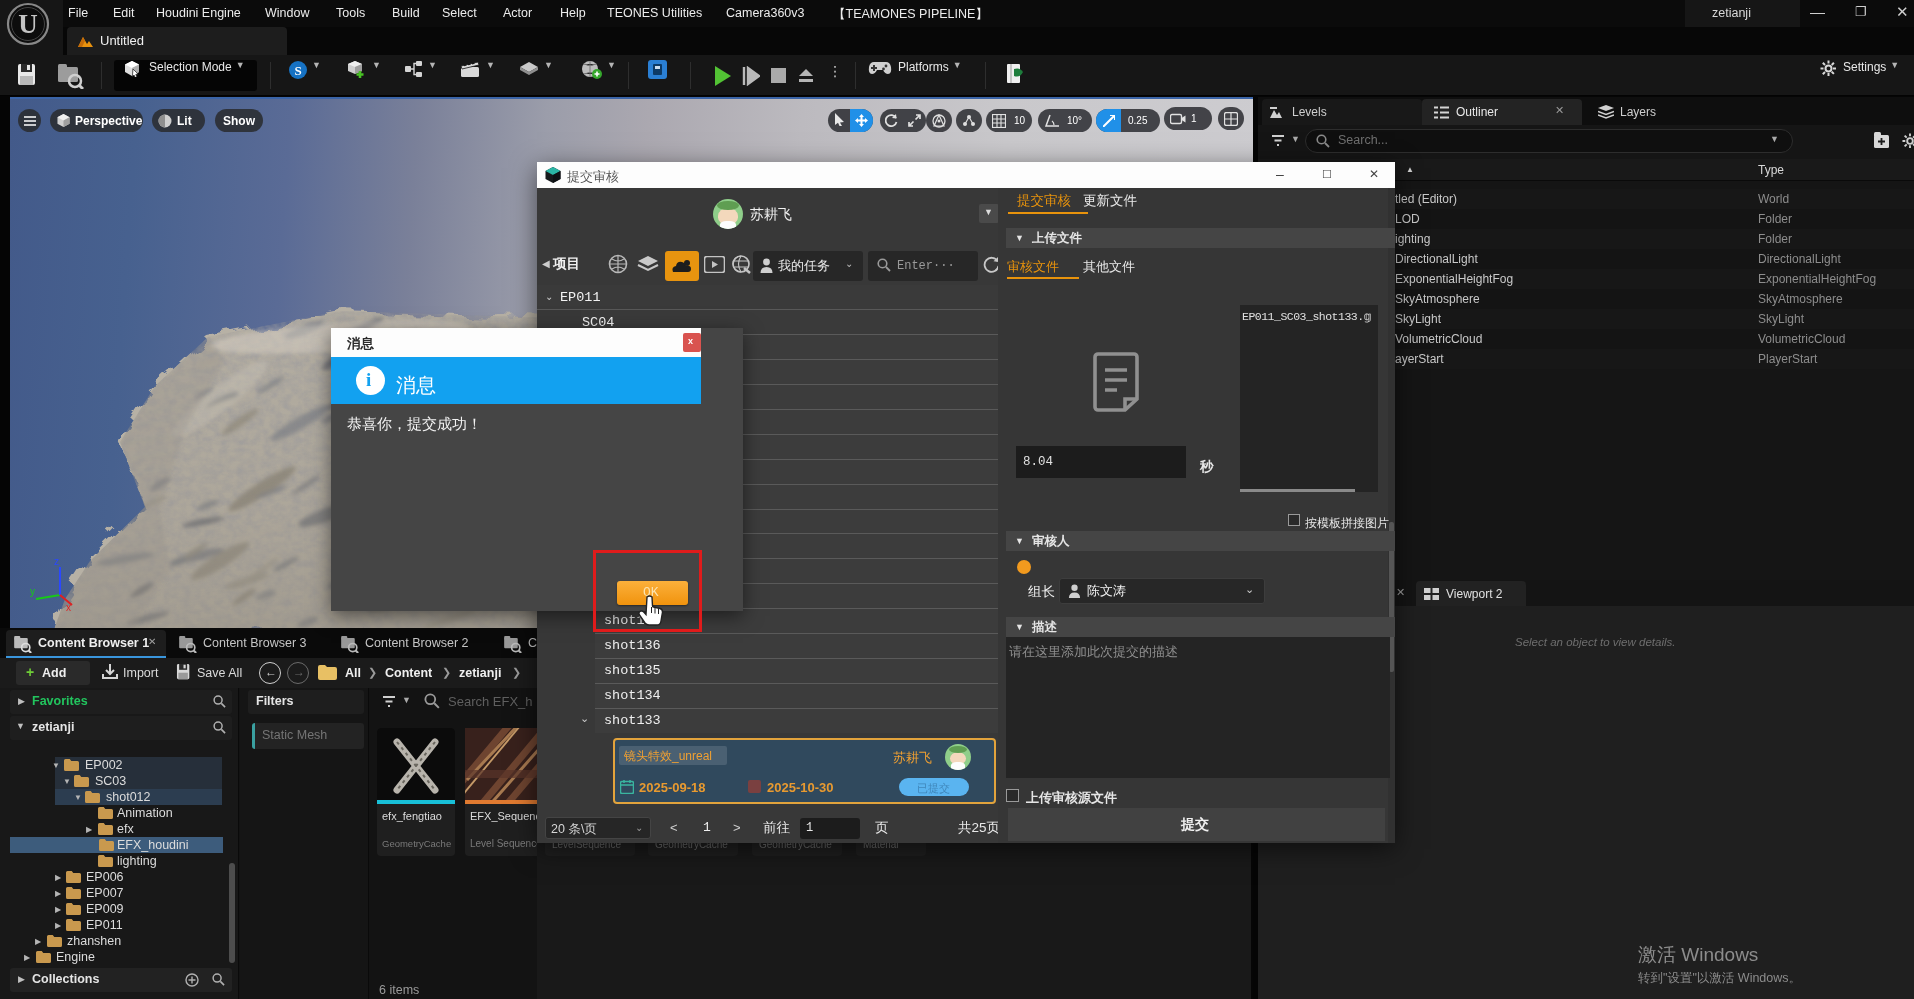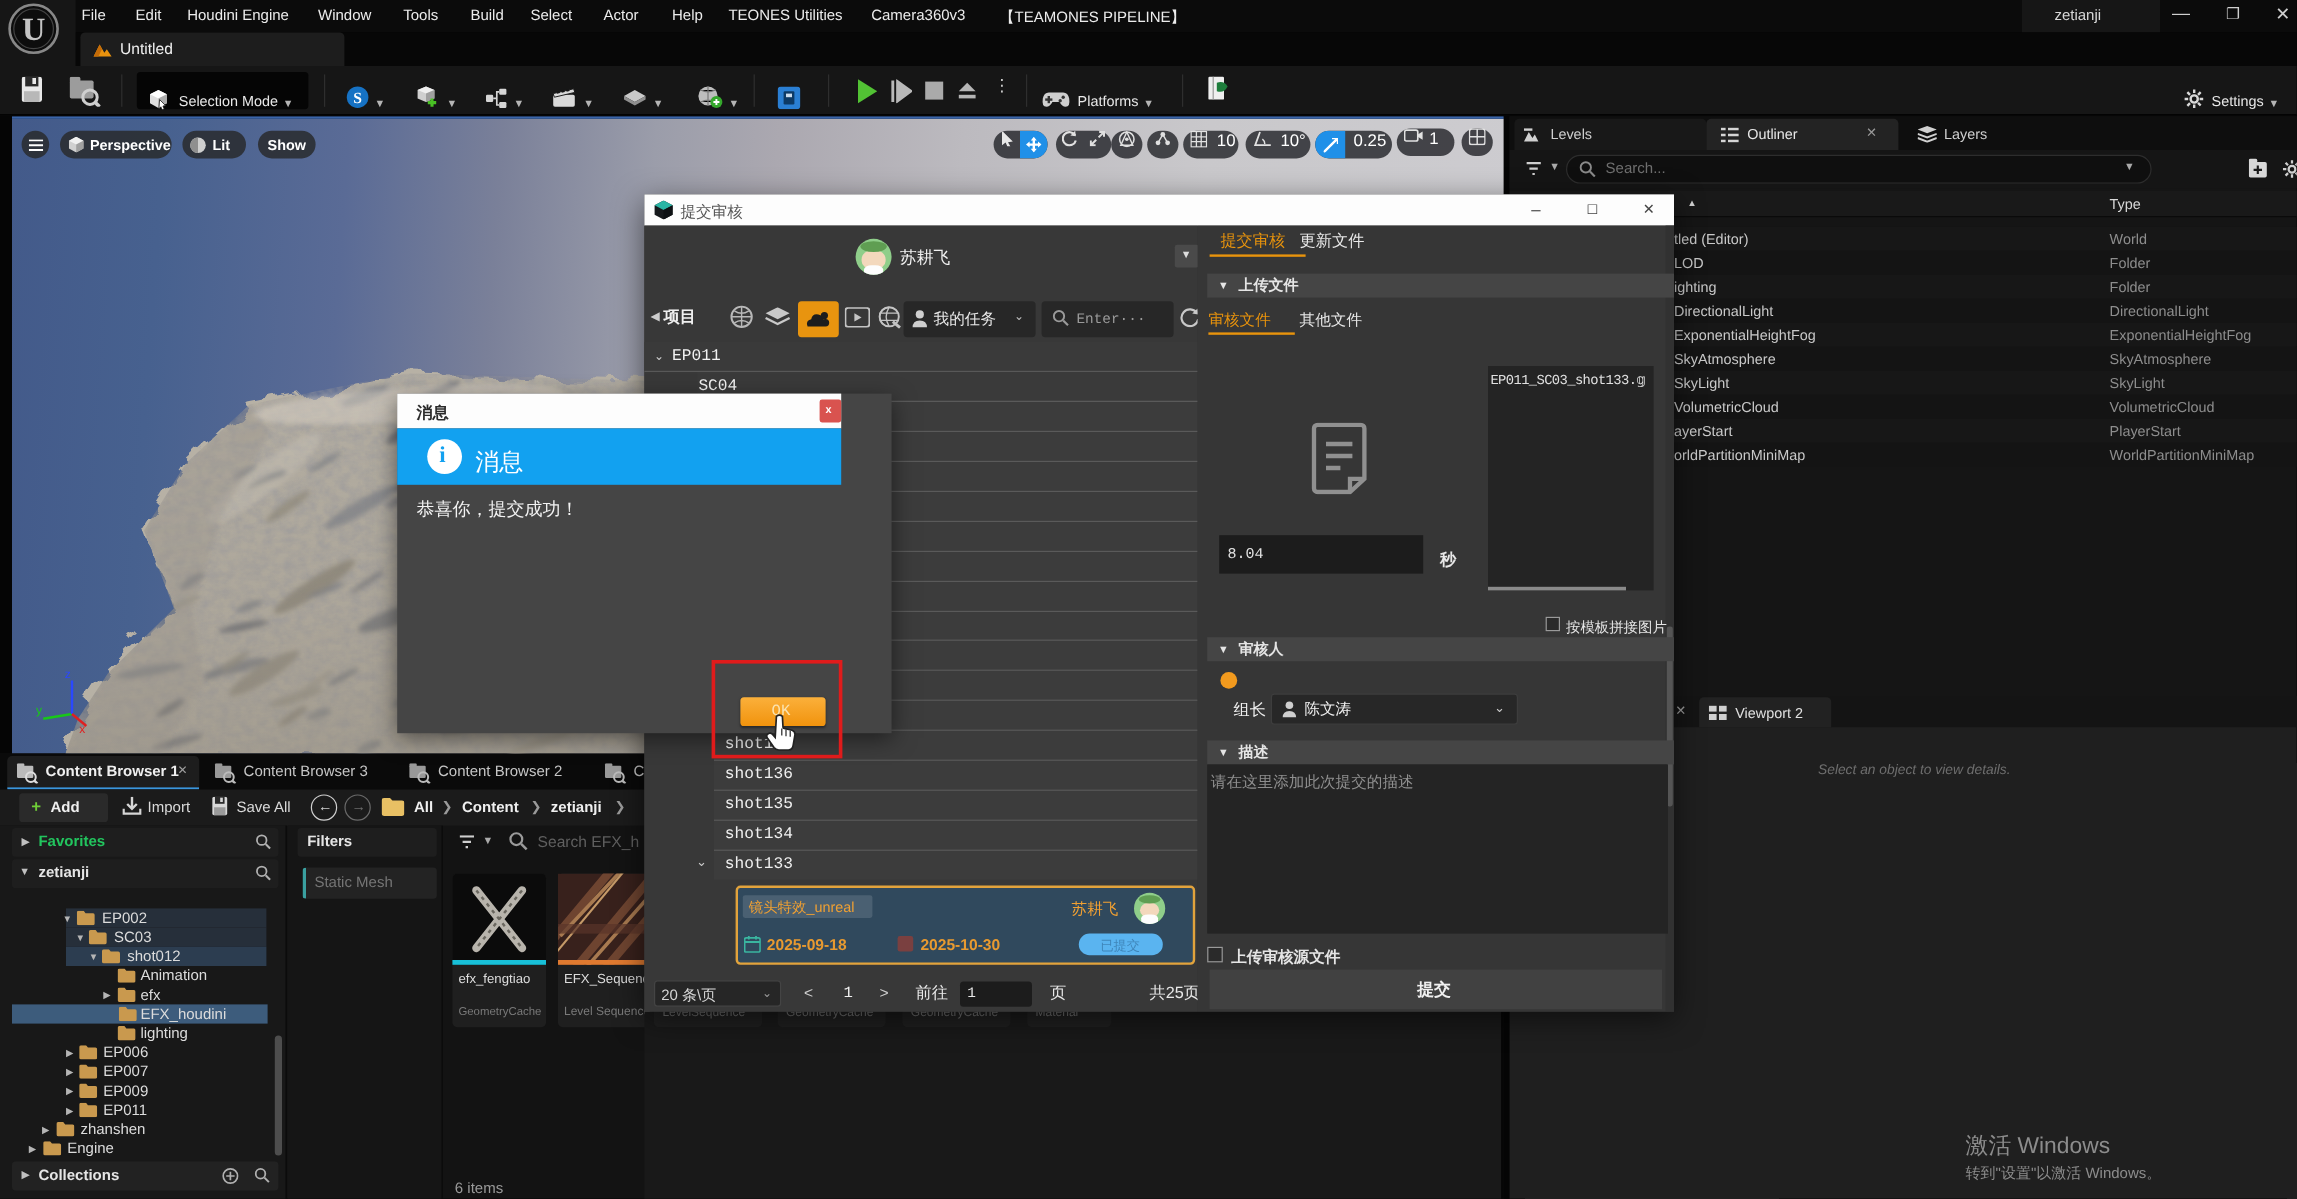--- a/index.html
+++ b/index.html
@@ -4,26 +4,26 @@
 html,body{width:1914px;height:999px;overflow:hidden;background:#050505;font-family:"Liberation Sans",sans-serif;color:#e0e0e0;position:relative}
 .abs{position:absolute}
 .mono{font-family:"Liberation Mono",monospace}
 
 #menubar{position:absolute;left:0;top:0;width:1914px;height:27px;background:#0b0b0b}
 #menubar span{position:absolute;top:6px;font-size:12.5px;color:#ececec}
 #tabrow{position:absolute;left:63px;top:27px;width:1851px;height:28px;background:#070707}
 #logo{position:absolute;left:0;top:0;width:63px;height:55px;background:#161616}
 #untab{position:absolute;left:67px;top:27px;width:220px;height:28px;background:#1d1d1d;border-top-left-radius:4px;border-top-right-radius:4px}
 #toolbar{position:absolute;left:0;top:55px;width:1914px;height:41px;background:#161616;border-bottom:1px solid #030303}
-.tbtn{position:absolute;top:60px;height:31px;display:flex;align-items:flex-end;color:#e8e8e8;font-size:12px}
+.tbtn{position:absolute;top:60px;height:31px;display:flex;align-items:flex-start;color:#e8e8e8;font-size:12px}
 .carr{color:#b5b5b5;font-size:9px;margin-left:4px}
 
 #viewport{position:absolute;left:10px;top:97px;width:1243px;height:531px;background:linear-gradient(94deg,#435a8a 0%,#47618f 10%,#5a6b96 22%,#7a8099 32%,#9b9daa 42%,#aba8b0 50%,#bcbabf 62%,#c9c8cb 78%,#cdccd0 100%);border-top:2px solid #3a64a8;overflow:hidden}
 .pill{position:absolute;top:10px;height:23px;background:rgba(42,44,48,0.88);border-radius:12px;display:flex;align-items:center;color:#fff;font-size:12px;font-weight:bold}
-.pillr{position:absolute;top:10px;height:23px;background:rgba(42,44,48,0.85);border-radius:12px;display:flex;align-items:flex-start;color:#fff;font-size:14px}
+.pillr{position:absolute;top:10px;height:23px;background:rgba(42,44,48,0.85);border-radius:12px;display:flex;align-items:center;color:#fff;font-size:10px}
 
 #outliner{position:absolute;left:1258px;top:97px;width:656px;height:483px;background:#151515}
 #details{position:absolute;left:1258px;top:580px;width:656px;height:419px;background:#1f1f1f}
 
 #cbrowser{position:absolute;left:0;top:628px;width:1253px;height:371px;background:#131313}
 
 #subdlg{position:absolute;left:537px;top:162px;width:858px;height:681px;background:#373737;box-shadow:0 6px 24px rgba(0,0,0,0.55)}
 #msgdlg{position:absolute;left:331px;top:328px;width:412px;height:283px;background:#454545;box-shadow:0 5px 18px rgba(0,0,0,0.5)}
 .hdrbar{position:absolute;left:0;width:100%;height:20px;background:#454545;color:#e5e5e5;font-size:12.5px}
 .olr{height:20px;position:relative}
@@ -514,24 +514,20 @@
         <b>SkyLight</b>
       </div>
   <div class="olr">
         <i>VolumetricCloud</i>
         <b>VolumetricCloud</b>
       </div>
   <div class="olr">
         <i>ayerStart</i>
         <b>PlayerStart</b>
       </div>
-  <div class="olr">
-        <i>orldPartitionMiniMap</i>
-        <b>WorldPartitionMiniMap</b>
-      </div>
  </div>
 </div>
 
 <div id="details">
  <div class="abs" style="left:0;top:0;width:656px;height:26px;background:#141414"></div>
  <span class="abs" style="left:138px;top:6px;font-size:11px;color:#9a9a9a">✕</span>
  <div class="abs" style="left:158px;top:1px;width:110px;height:25px;background:#222;border-top-left-radius:4px;border-top-right-radius:4px"></div>
  <svg class="abs" style="left:166px;top:8px" width="15" height="12" viewBox="0 0 15 12">
       <rect x="0" y="0" width="6.5" height="5" fill="#d0d0d0"></rect>
       <rect x="8.5" y="0" width="6.5" height="5" fill="#d0d0d0"></rect>

